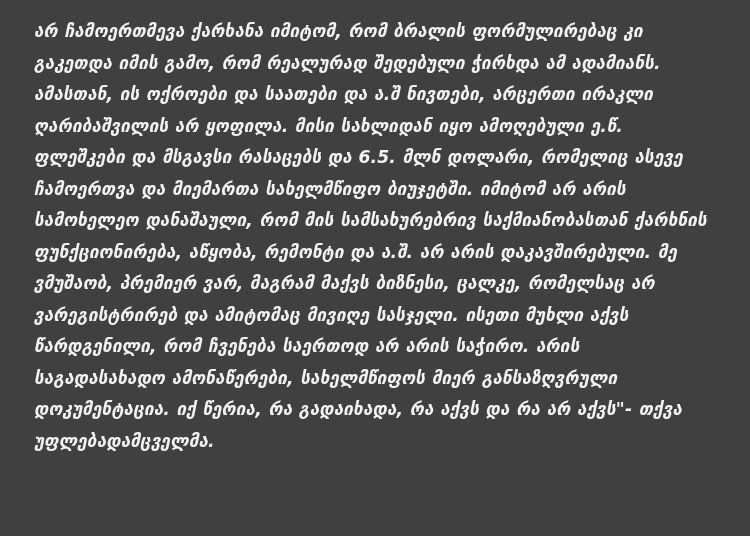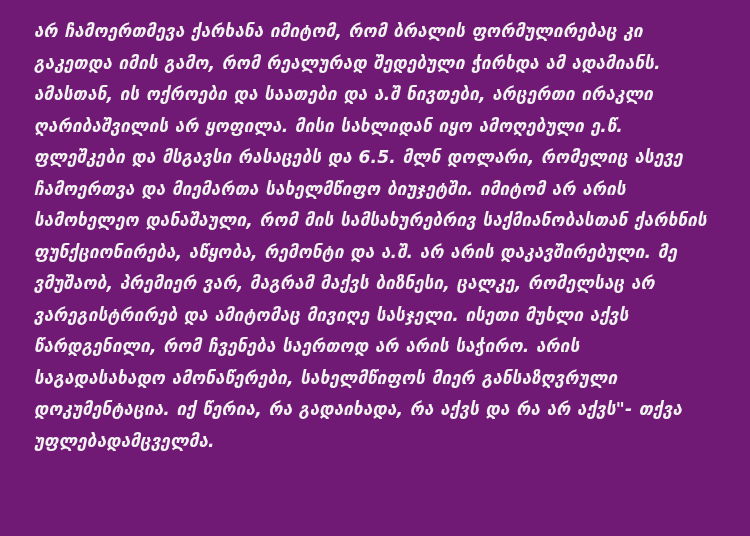--- a/index.html
+++ b/index.html
@@ -11,21 +11,21 @@
     height: 536px;
     background: #2b2c30;
     font-family: "DejaVu Sans", sans-serif;
     overflow: hidden;
   }
   .page {
     box-sizing: border-box;
     width: 750px;
     height: 536px;
     padding: 16px 36px 16px 34px;
-    background: #701a75;
+    background: #404040;
   }
   .body-text {
     color: #f2f2f2;
     font-family: "DejaVu Sans", sans-serif;
     font-size: 17.2px;
     line-height: 31.5px;
     font-style: italic;
     font-weight: bold;
     text-align: left;
     letter-spacing: 0.1px;

